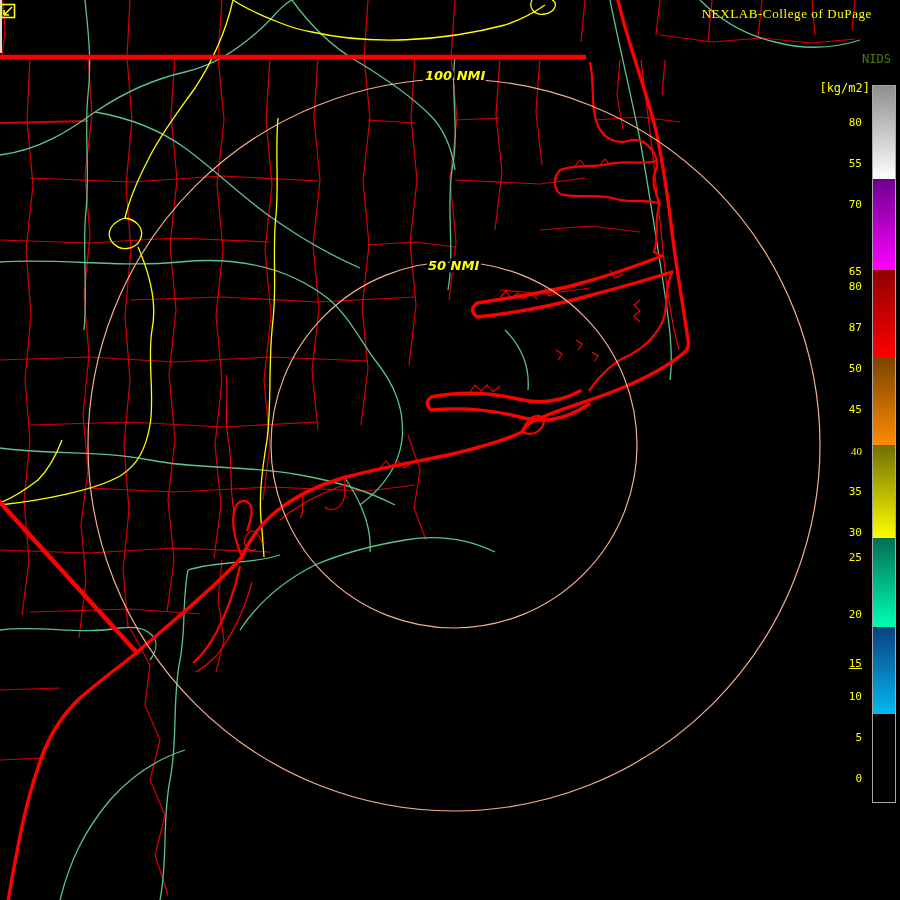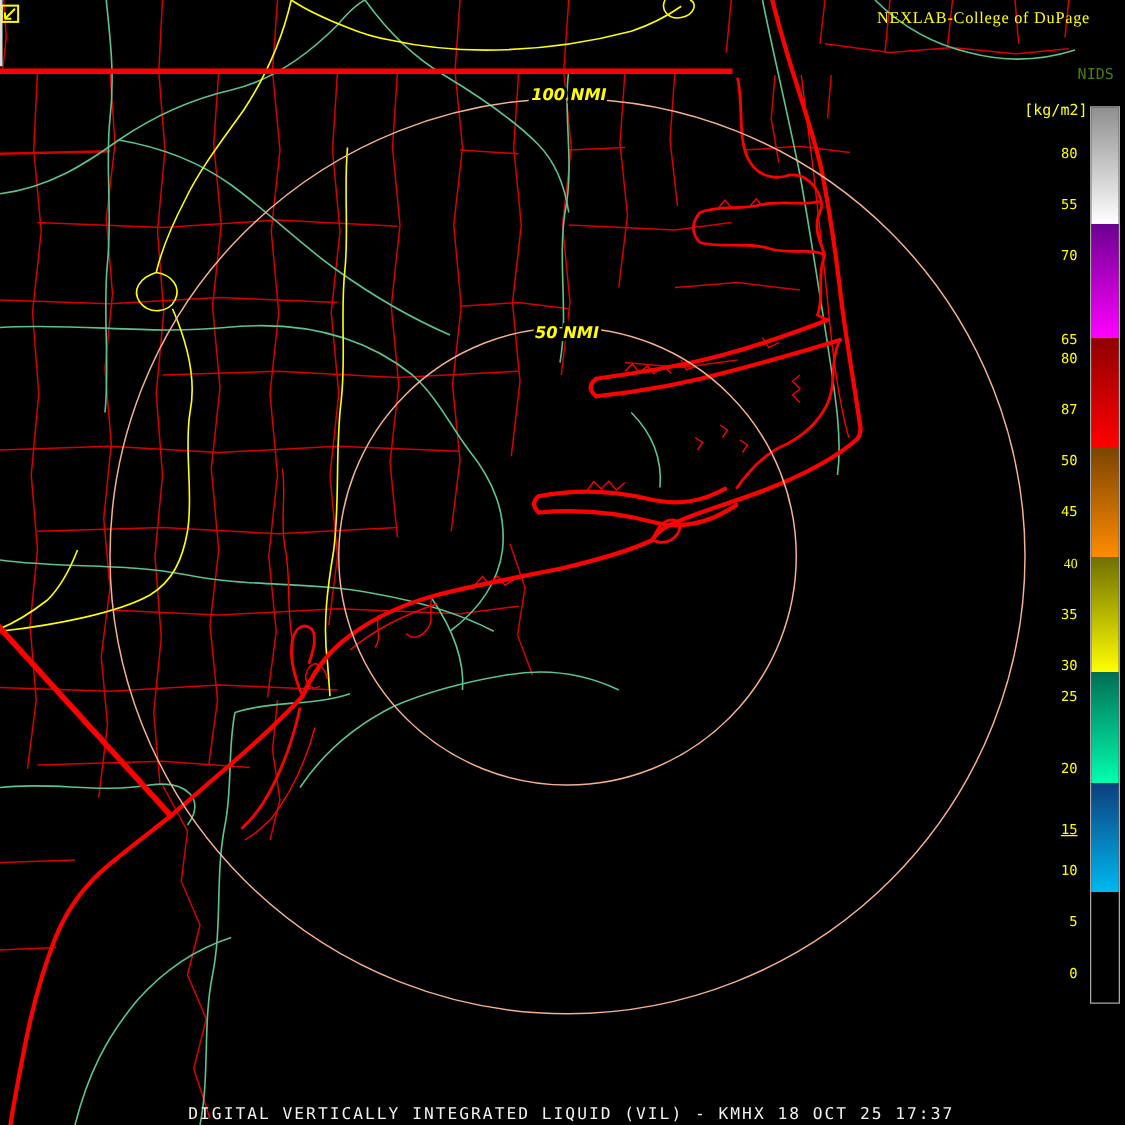--- a/index.html
+++ b/index.html
@@ -173,14 +173,13 @@
       <div class="tick" style="top: 484px;">35</div>
       <div class="tick" style="top: 525px;">30</div>
       <div class="tick" style="top: 550px;">25</div>
       <div class="tick" style="top: 607px;">20</div>
       <div class="tick" style="top: 656px; text-decoration: underline;">15</div>
       <div class="tick" style="top: 689px;">10</div>
       <div class="tick" style="top: 730px;">5</div>
       <div class="tick" style="top: 771px;">0</div>
     </div>
 
-  <div class="caption">DIGITAL VERTICALLY INTEGRATED LIQUID (VIL) - KMHX 18 OCT 25 17:37</div>
 </div>
 
 </body></html>

